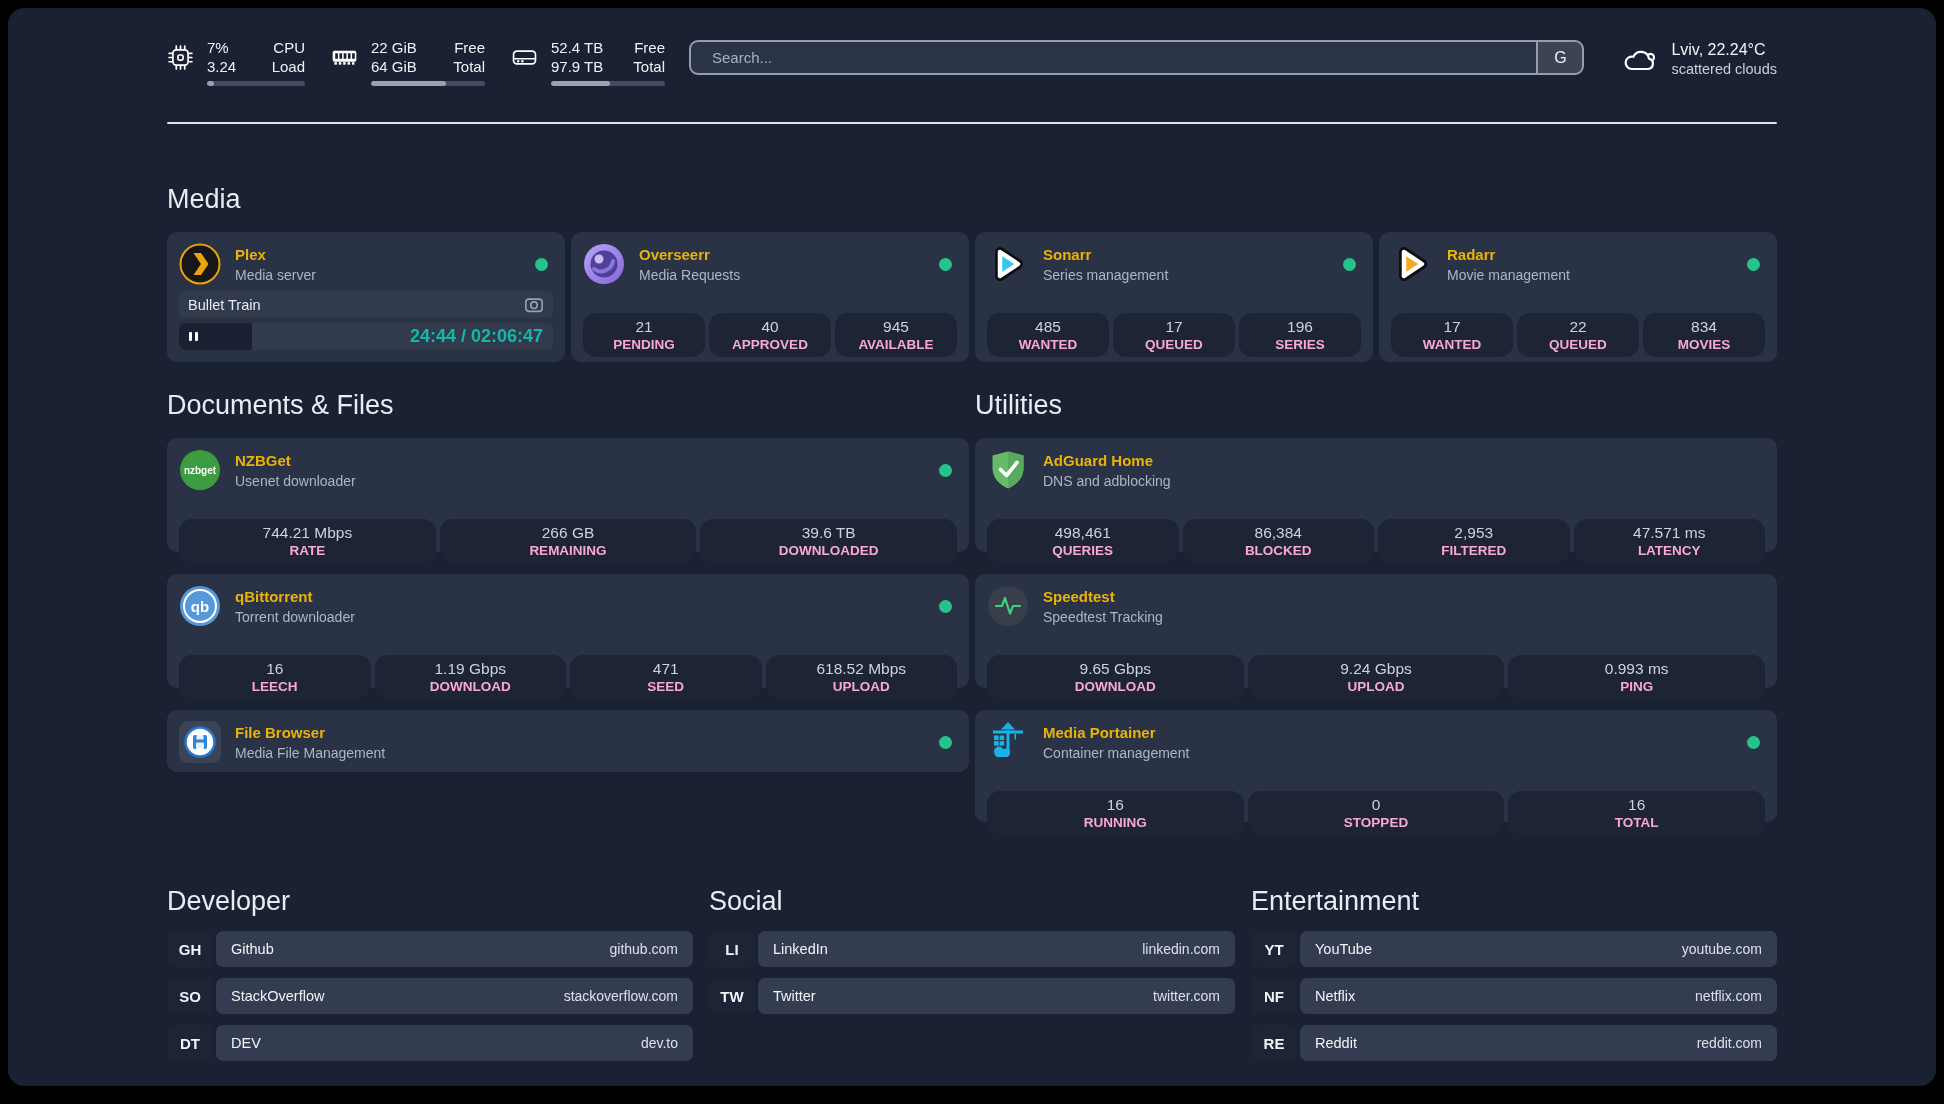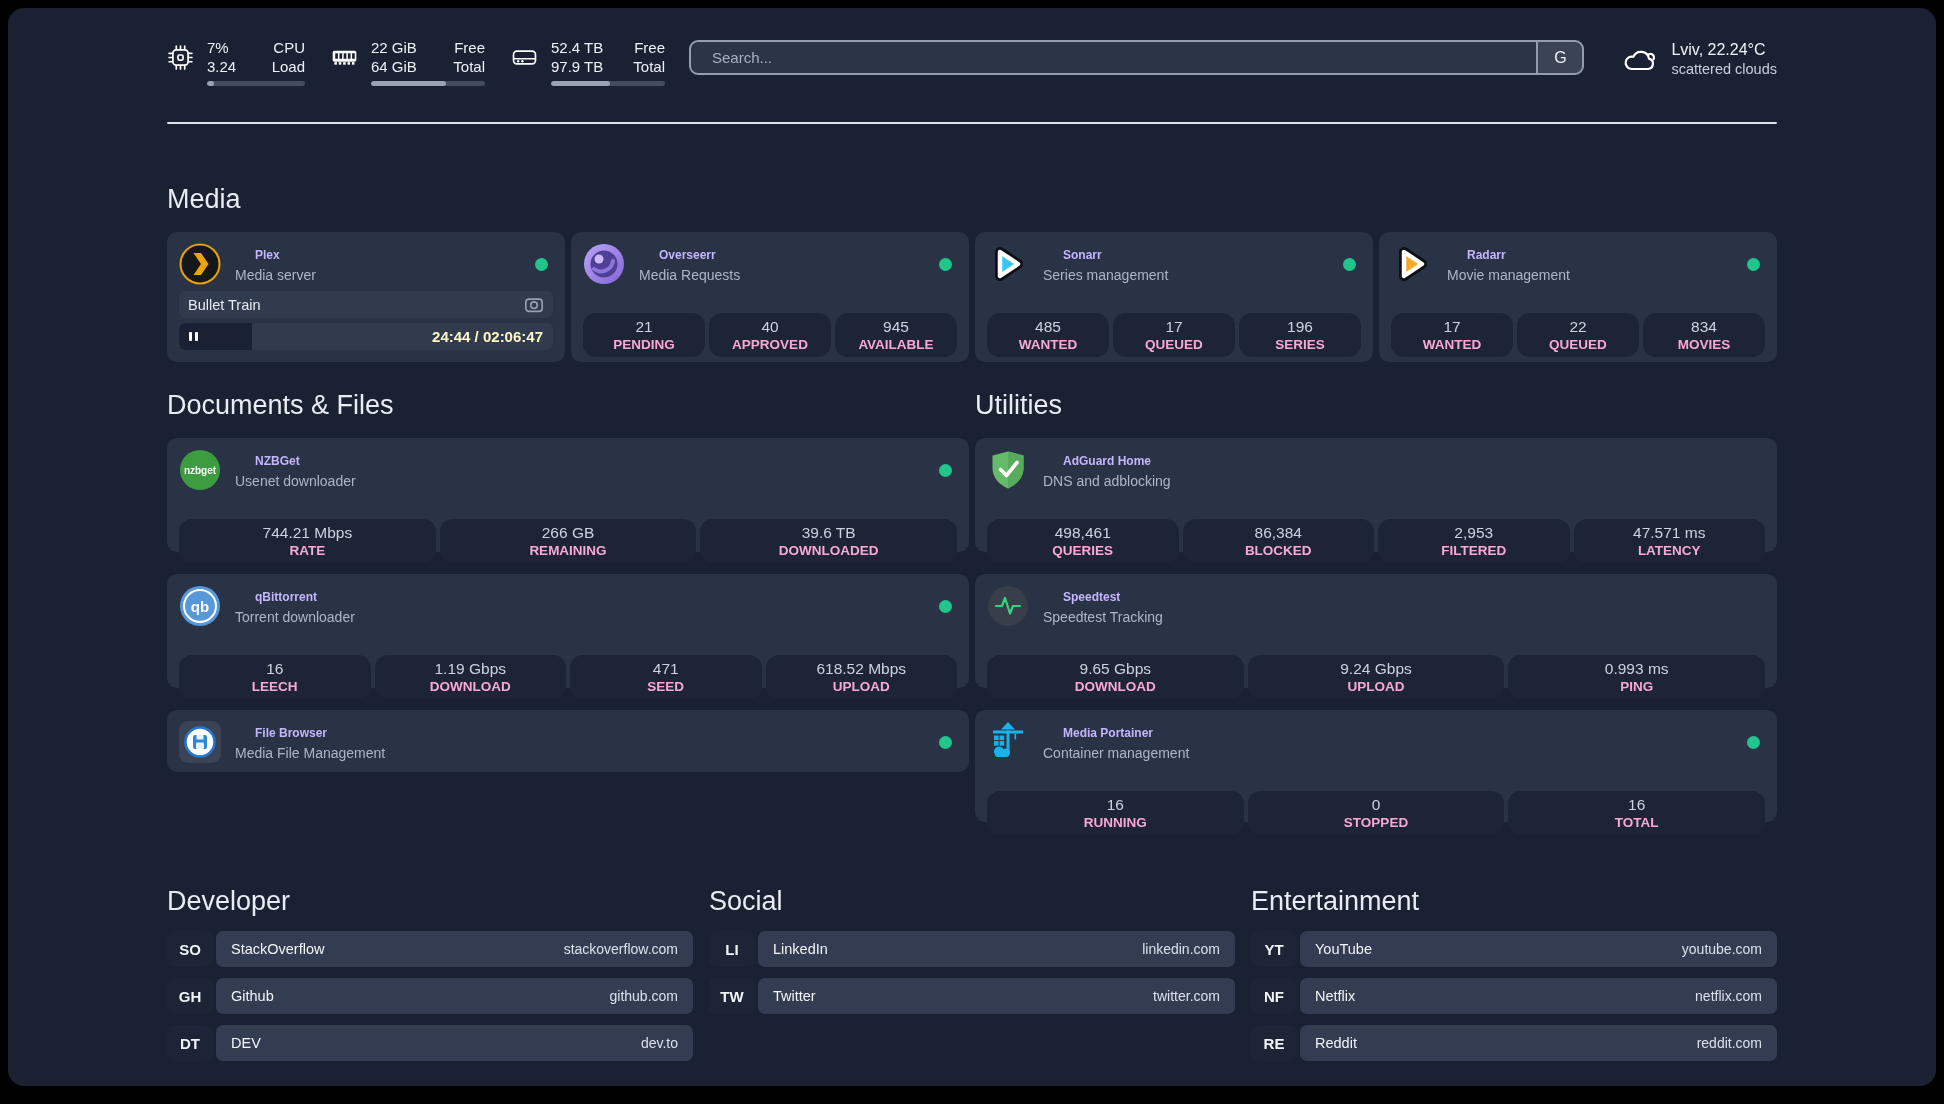--- a/index.html
+++ b/index.html
@@ -39,38 +39,38 @@
   .media-grid { display:grid; grid-template-columns:repeat(4,1fr); gap:6px; }
   .two-col { display:grid; grid-template-columns:1fr 1fr; gap:6px; margin-top:28px; }
   .stack > .card { margin-bottom:22px; }
   .stack > .card:last-child { margin-bottom:0; }
 
   
   .card { background:#2a3245; border-radius:10px; padding:11px 12px 12px; display:flex; flex-direction:column; }
   .h130 { height:130px; } .h114 { height:114px; } .h112 { height:112px; } .h62 { height:62px; }
   .card-head { display:flex; align-items:center; gap:14px; }
   .app-icon { width:42px; height:42px; flex:none; }
-  .app-name { font-size:12px; font-weight:600; color:#c4b5fd; line-height:22px;margin-left:20px; }
+  .app-name { font-size:15px; font-weight:600; color:#eab308; line-height:22px; }
   .app-sub { font-size:14px; color:#aeb6c4; line-height:18px; }
   .dot { width:13px; height:13px; border-radius:50%; background:#22c58b; margin-left:auto; margin-right:5px; flex:none; }
   .stats-row { display:flex; gap:4px; margin-top:auto; }
   .stat { flex:1; height:44px; background:#1d2435; border-radius:13px; display:flex; flex-direction:column;
           align-items:center; justify-content:center; gap:1px;margin-top:28px; }
   .sv { font-size:15.5px; color:#ccd3df; }
   .sl { font-size:13.5px; font-weight:700; color:#f9a8d4; }
 
   
   .player { margin-top:auto; display:flex; flex-direction:column; gap:5px; }
   .np-row { height:27px; background:#323a4e; border-radius:6px; display:flex; align-items:center;
             justify-content:space-between; padding:0 9px; font-size:14.5px; color:#e8ebf1; }
   .pg-row { position:relative; height:27px; background:#323a4e; border-radius:6px; overflow:hidden;
             display:flex; align-items:center; justify-content:flex-end; padding:0 10px; }
   .pg-fill { position:absolute; left:0; top:0; bottom:0; background:#1a2133; border-radius:6px 0 0 6px; }
   .pause-btn { position:absolute; left:9px; top:0; bottom:0; display:flex; align-items:center; cursor:pointer; }
-  .pg-time { position:relative; font-size:15px; font-weight:600; color:#fef9c3; }
+  .pg-time { position:relative; font-size:18px; font-weight:600; color:#14b8a6; }
 
   
   .bottom-grid { display:grid; grid-template-columns:repeat(3,1fr); gap:16px; margin-top:64px; }
   .bm-h { font-size:27px; font-weight:500; color:#e9edf3; margin-bottom:14px; }
   .bm-row { display:flex; gap:3px; height:36px; margin-bottom:11px; cursor:pointer; }
   .bm-badge { width:46px; background:#1d2436; border-radius:7px; display:flex; align-items:center;
               justify-content:center; font-size:15px; font-weight:700; color:#f0f3f7; flex:none; }
   .bm-pill { flex:1; background:#333c50; border-radius:7px; display:flex; align-items:center;
              justify-content:space-between; padding:0 15px; }
   .bm-name { font-size:14.5px; color:#f2f4f8; }
@@ -505,34 +505,34 @@
           </div>
         </div>
       </div>
     </div>
   </div>
 
   <div class="bottom-grid">
     <div>
       <div class="bm-h">Developer</div>
       <div class="bm-row">
+        <div class="bm-badge">GH</div>
+        <div class="bm-pill">
+          <span class="bm-name">Github</span>
+          <span class="bm-url">github.com</span>
+        </div>
+      </div>
+      <div class="bm-row">
         <div class="bm-badge">SO</div>
         <div class="bm-pill">
           <span class="bm-name">StackOverflow</span>
           <span class="bm-url">stackoverflow.com</span>
         </div>
       </div>
       <div class="bm-row">
-        <div class="bm-badge">GH</div>
-        <div class="bm-pill">
-          <span class="bm-name">Github</span>
-          <span class="bm-url">github.com</span>
-        </div>
-      </div>
-      <div class="bm-row">
         <div class="bm-badge">DT</div>
         <div class="bm-pill">
           <span class="bm-name">DEV</span>
           <span class="bm-url">dev.to</span>
         </div>
       </div>
     </div>
 
     <div>
       <div class="bm-h">Social</div>

